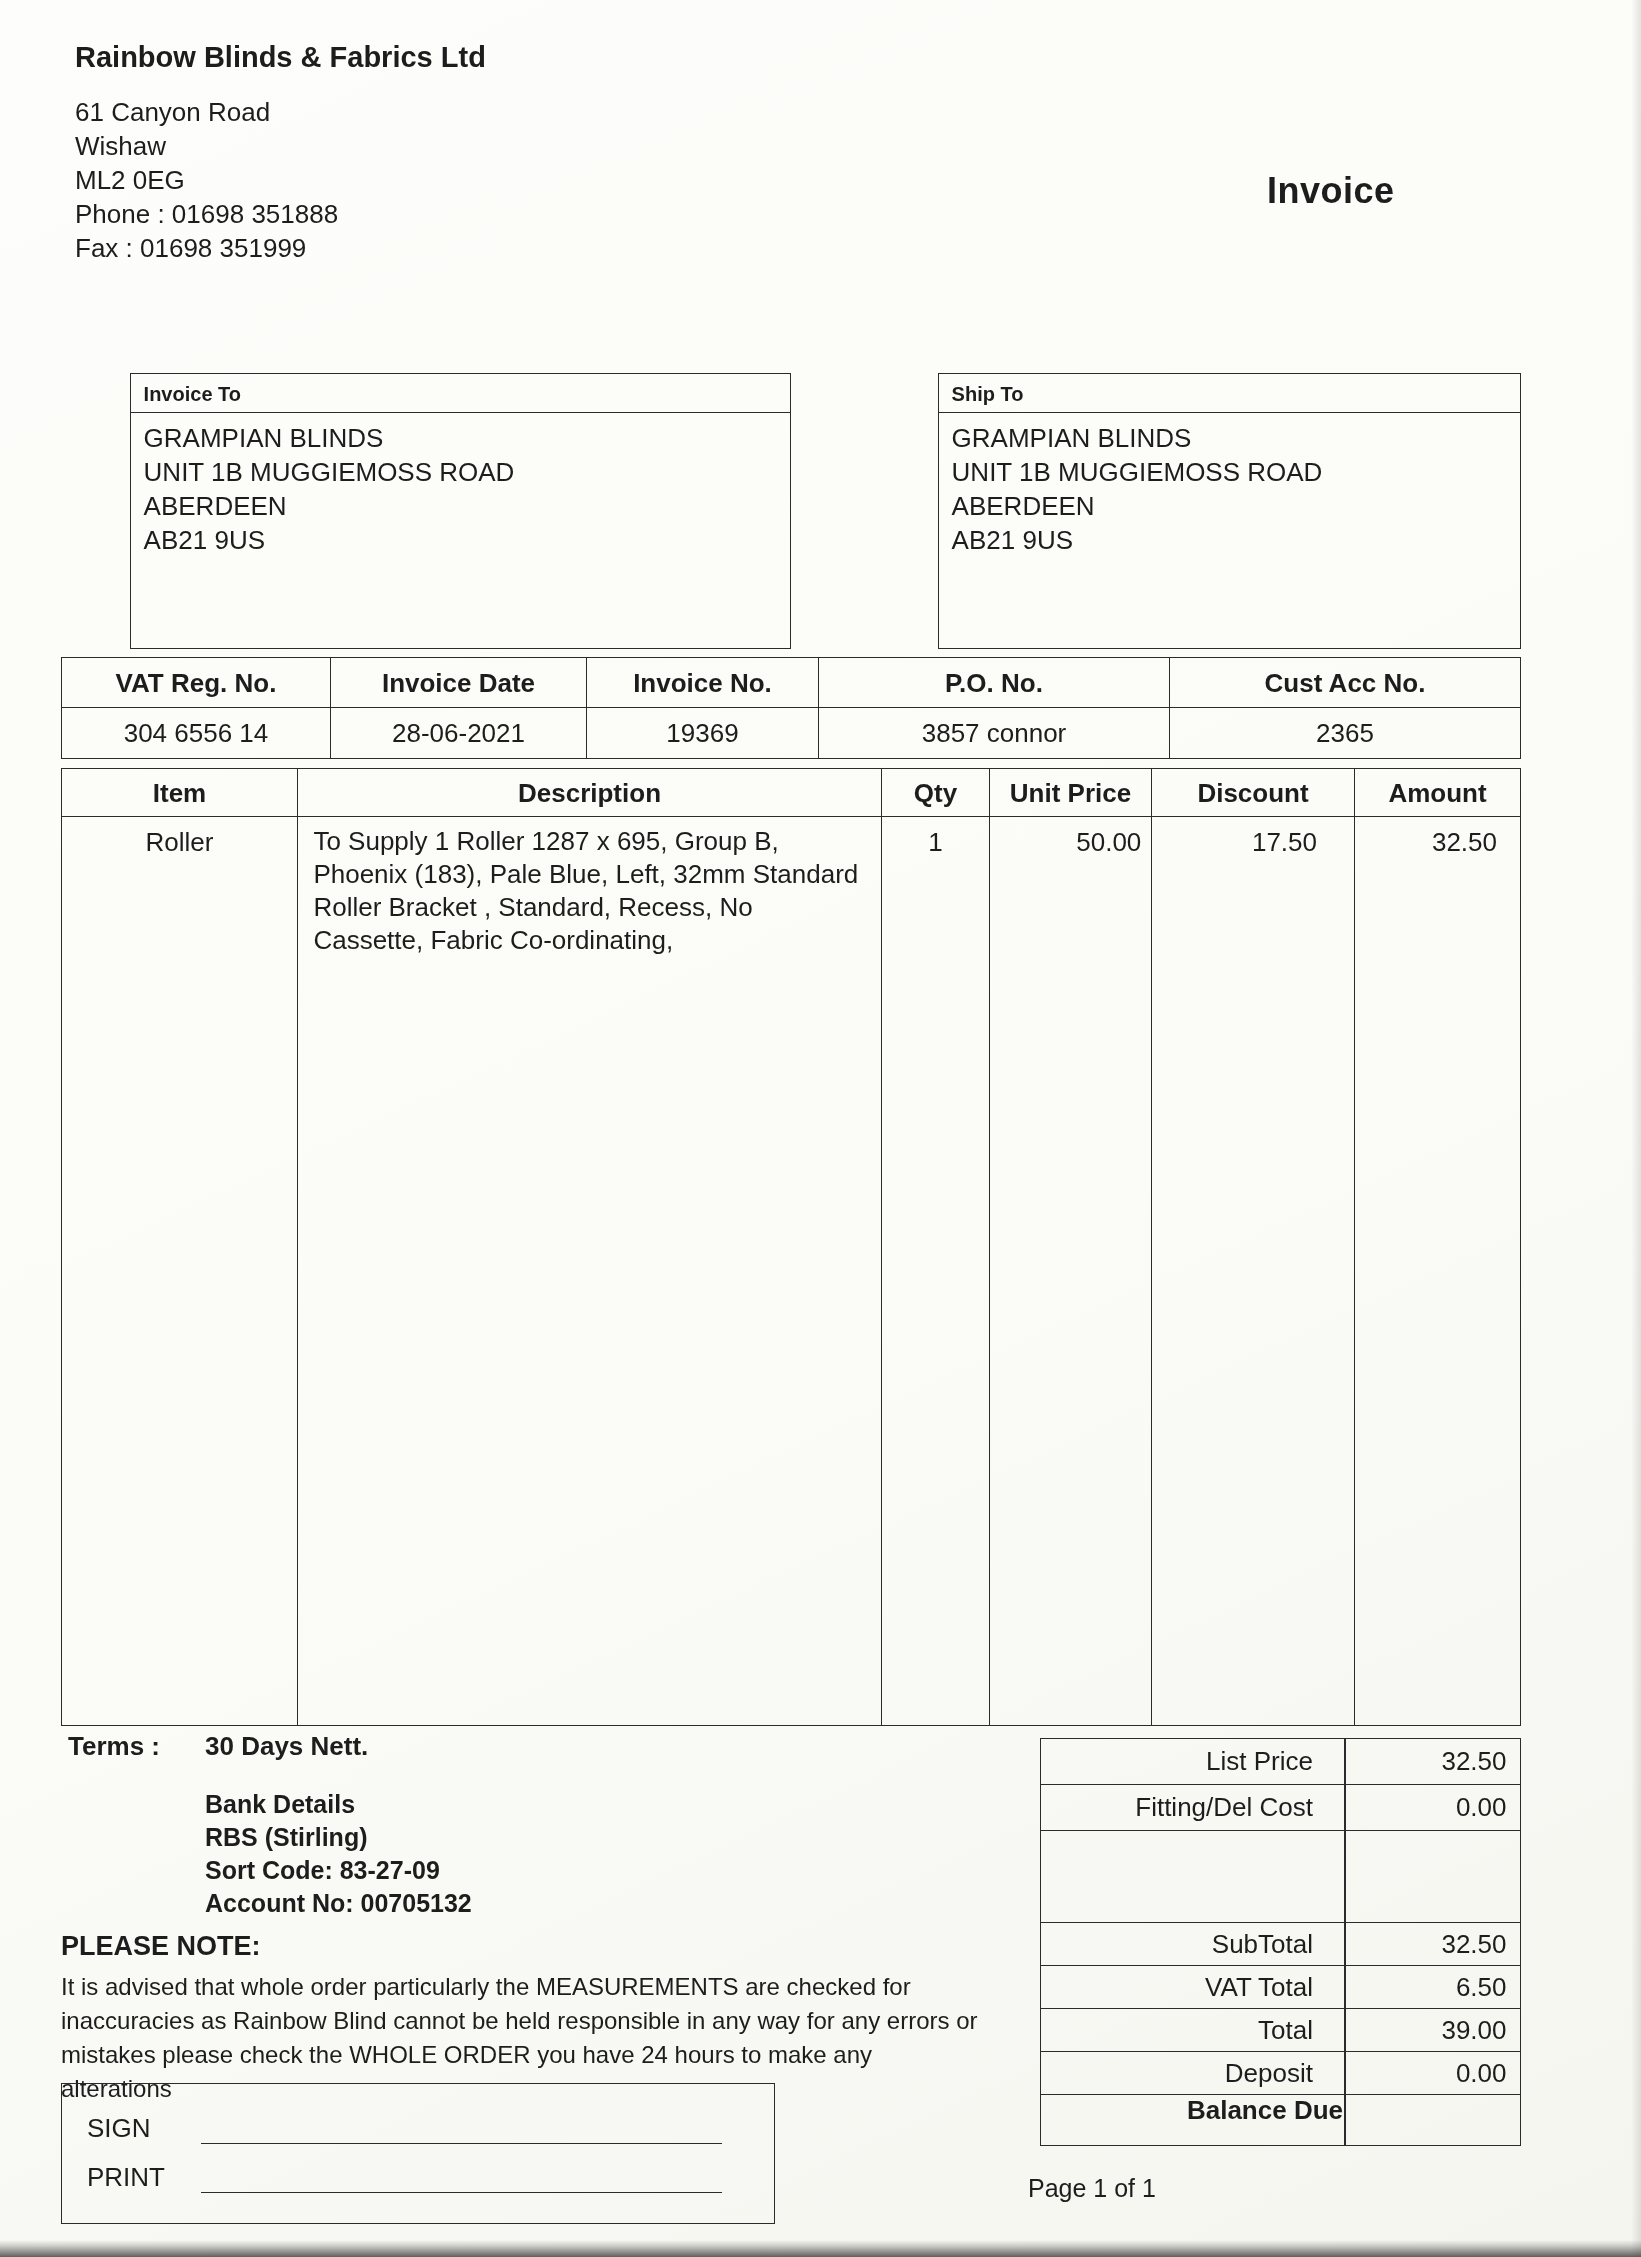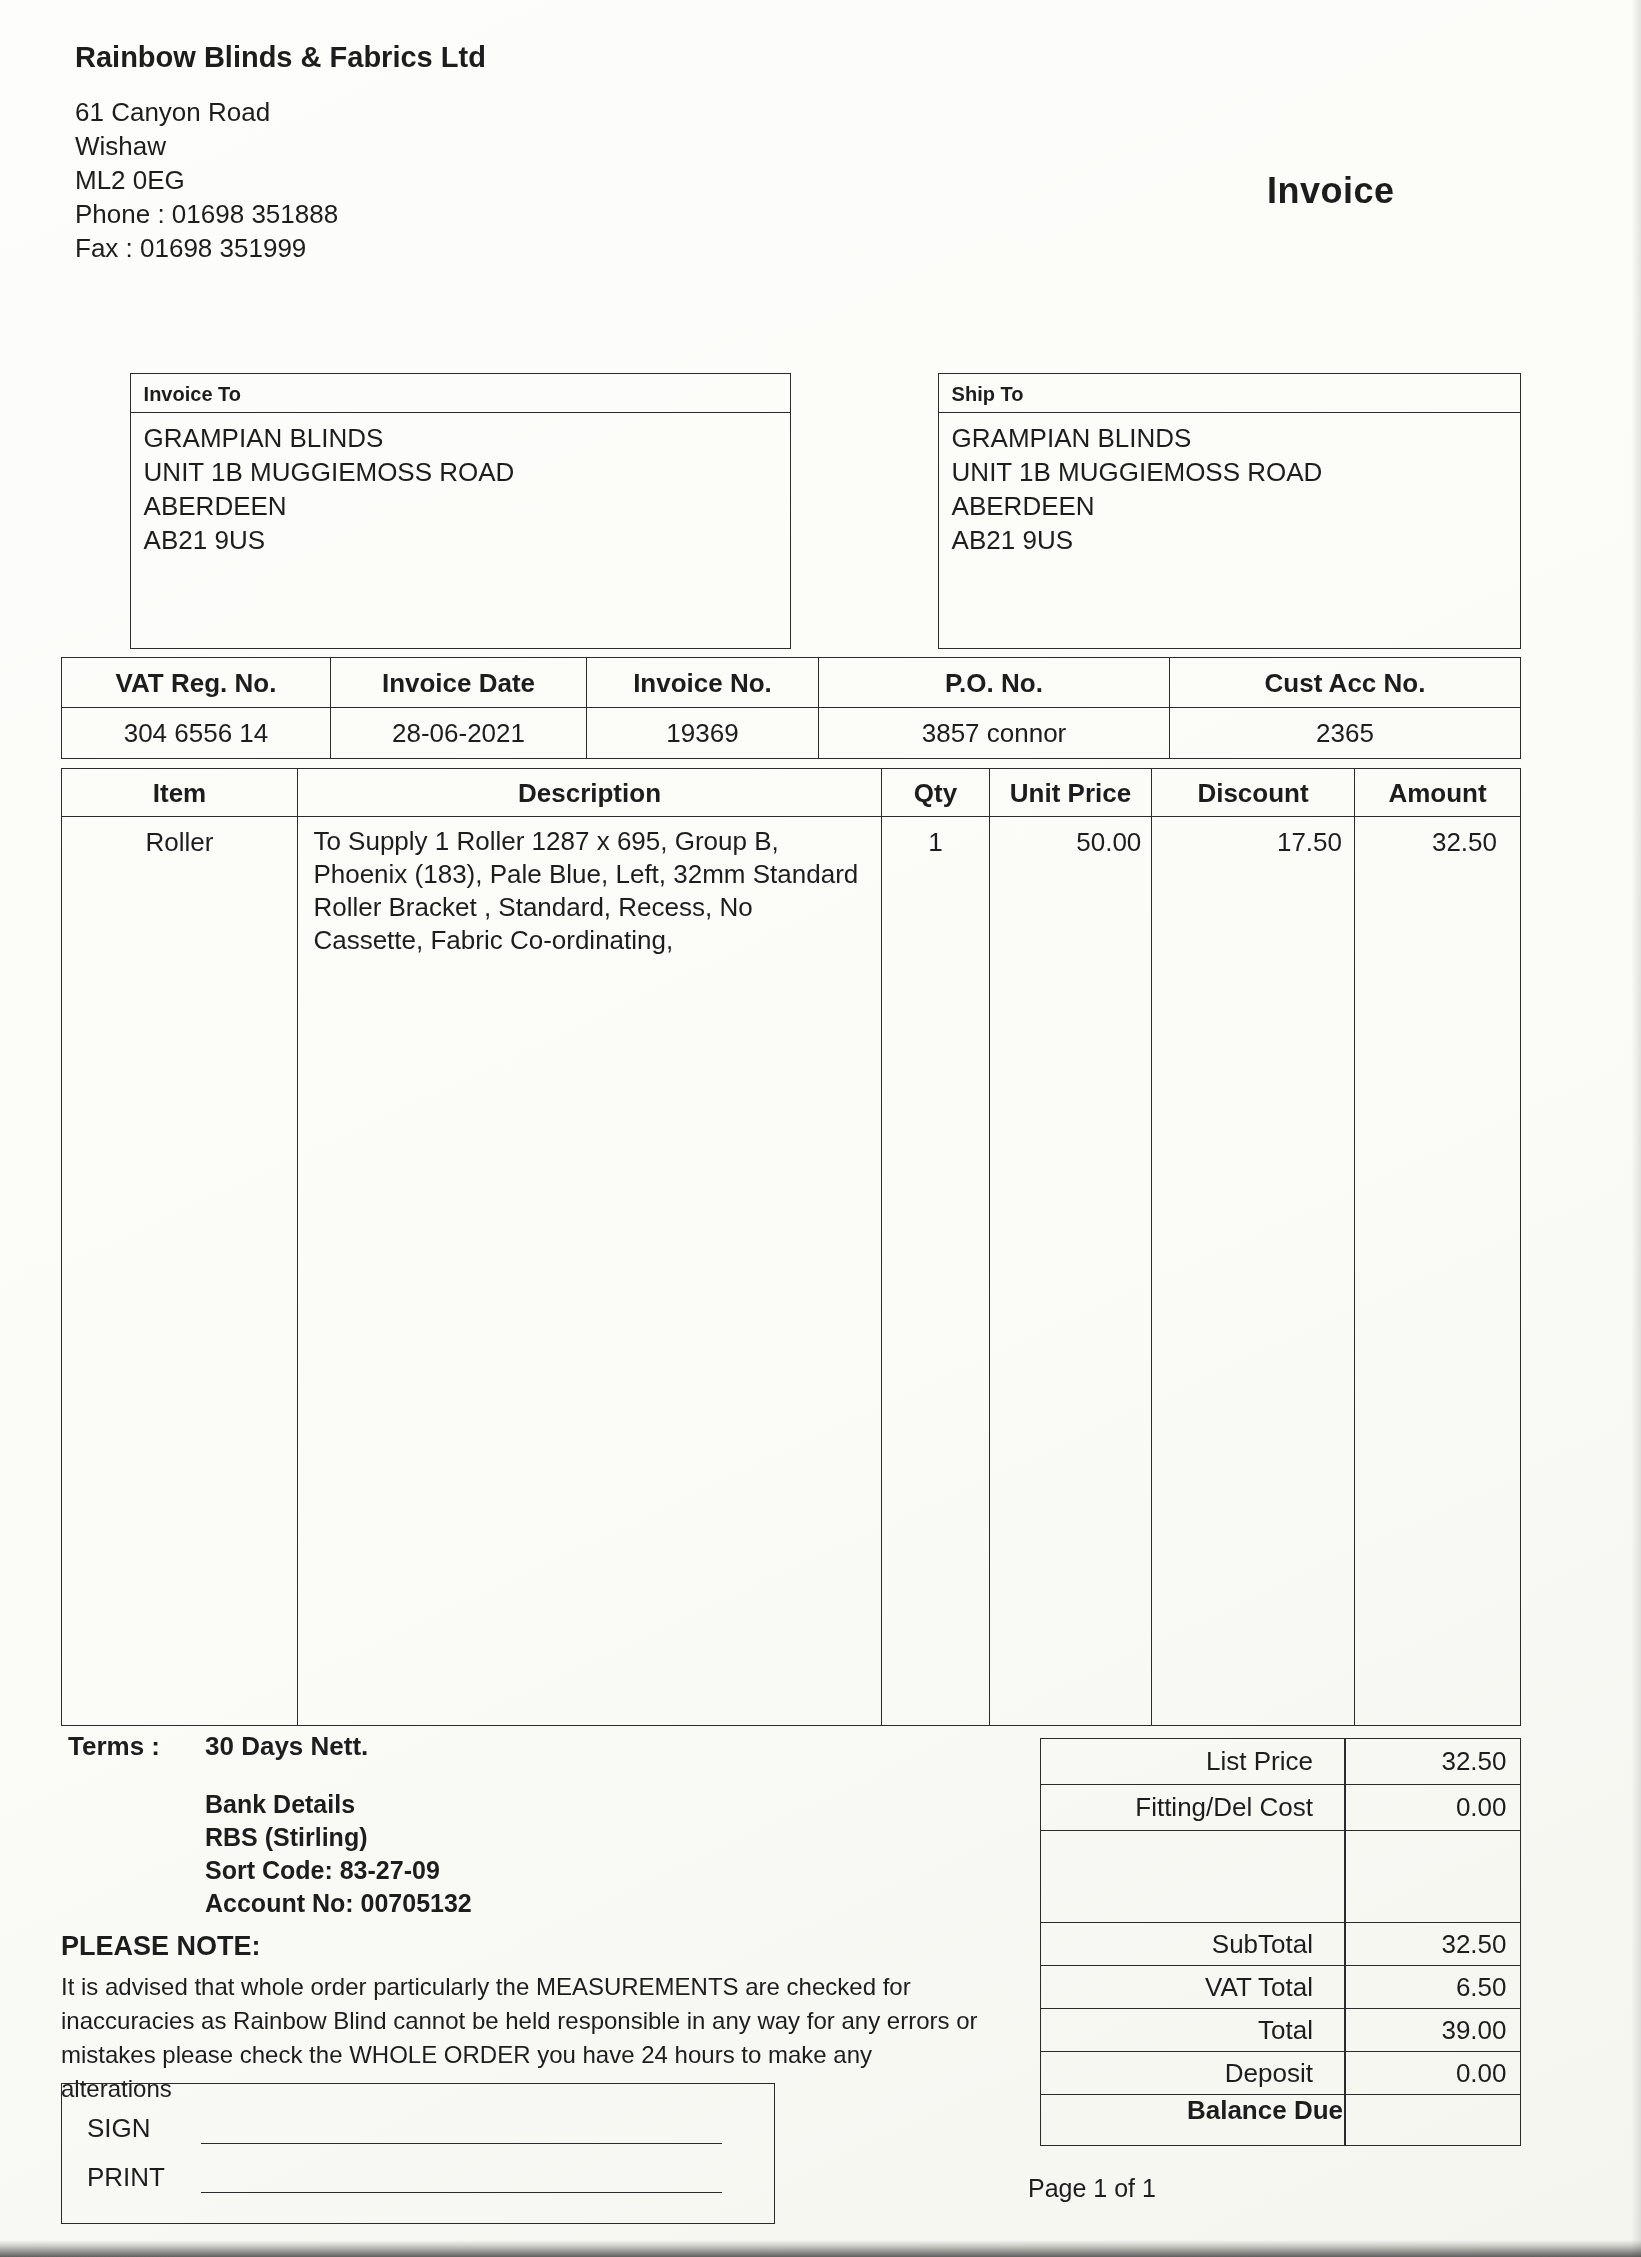--- a/index.html
+++ b/index.html
@@ -74,21 +74,21 @@
   .c-item  { flex: 0 0 236px; }
   .c-desc  { flex: 0 0 584px; }
   .c-qty   { flex: 0 0 108px; }
   .c-price { flex: 0 0 162px; }
   .c-disc  { flex: 0 0 203px; }
   .c-amt   { flex: 1; }
   .b-item { text-align: center; }
   .b-desc { padding: 7.7px 15.4px 0 15.4px; line-height: 33px; text-align: left; }
   .b-qty { text-align: center; }
   .b-price { text-align: right; padding-right: 9.7px; }
-  .b-disc { text-align: right; padding-right: 12px; }
+  .b-disc { text-align: right; padding-right: 37px; }
   .b-amt { text-align: right; padding-right: 23px; }
 
   
   .terms-label { position: absolute; left: 68px; top: 1731px; font-size: 26px; font-weight: bold; }
   .terms-value { position: absolute; left: 205px; top: 1731px; font-size: 26px; font-weight: bold; }
   .bank-details { position: absolute; left: 205px; top: 1788px; font-size: 25px; font-weight: bold; line-height: 33px; }
   .note-title { position: absolute; left: 61px; top: 1931px; font-size: 27px; font-weight: bold; }
   .note-text { position: absolute; left: 61px; top: 1970px; width: 917px; font-size: 24px; line-height: 34px; }
 
   

